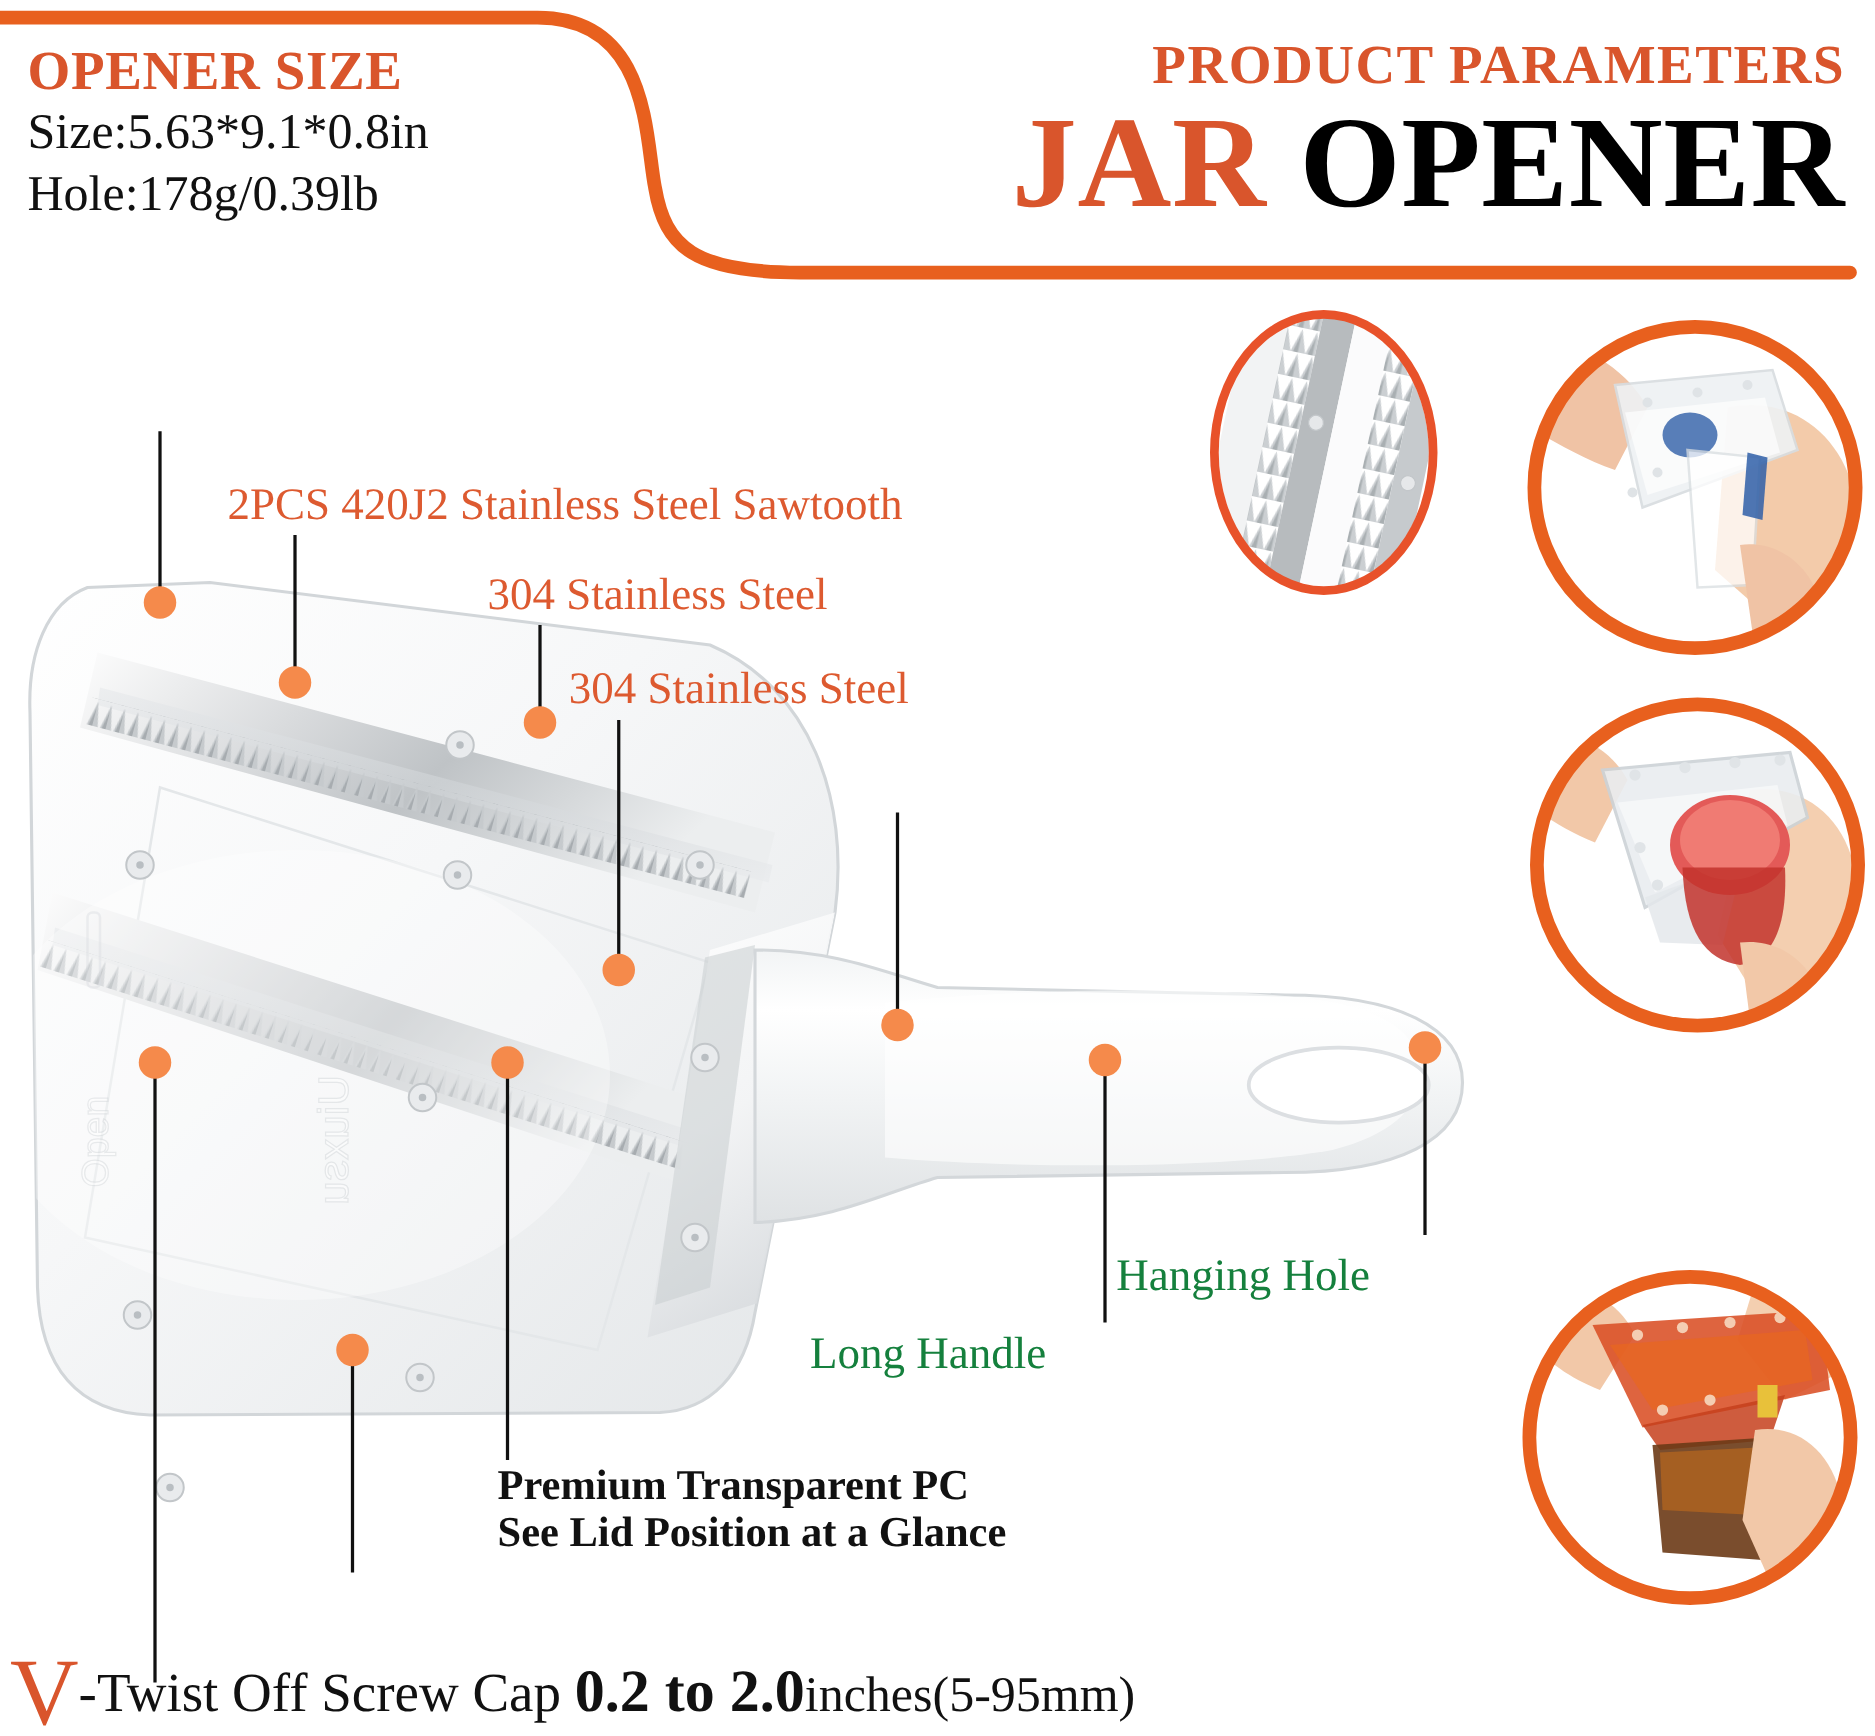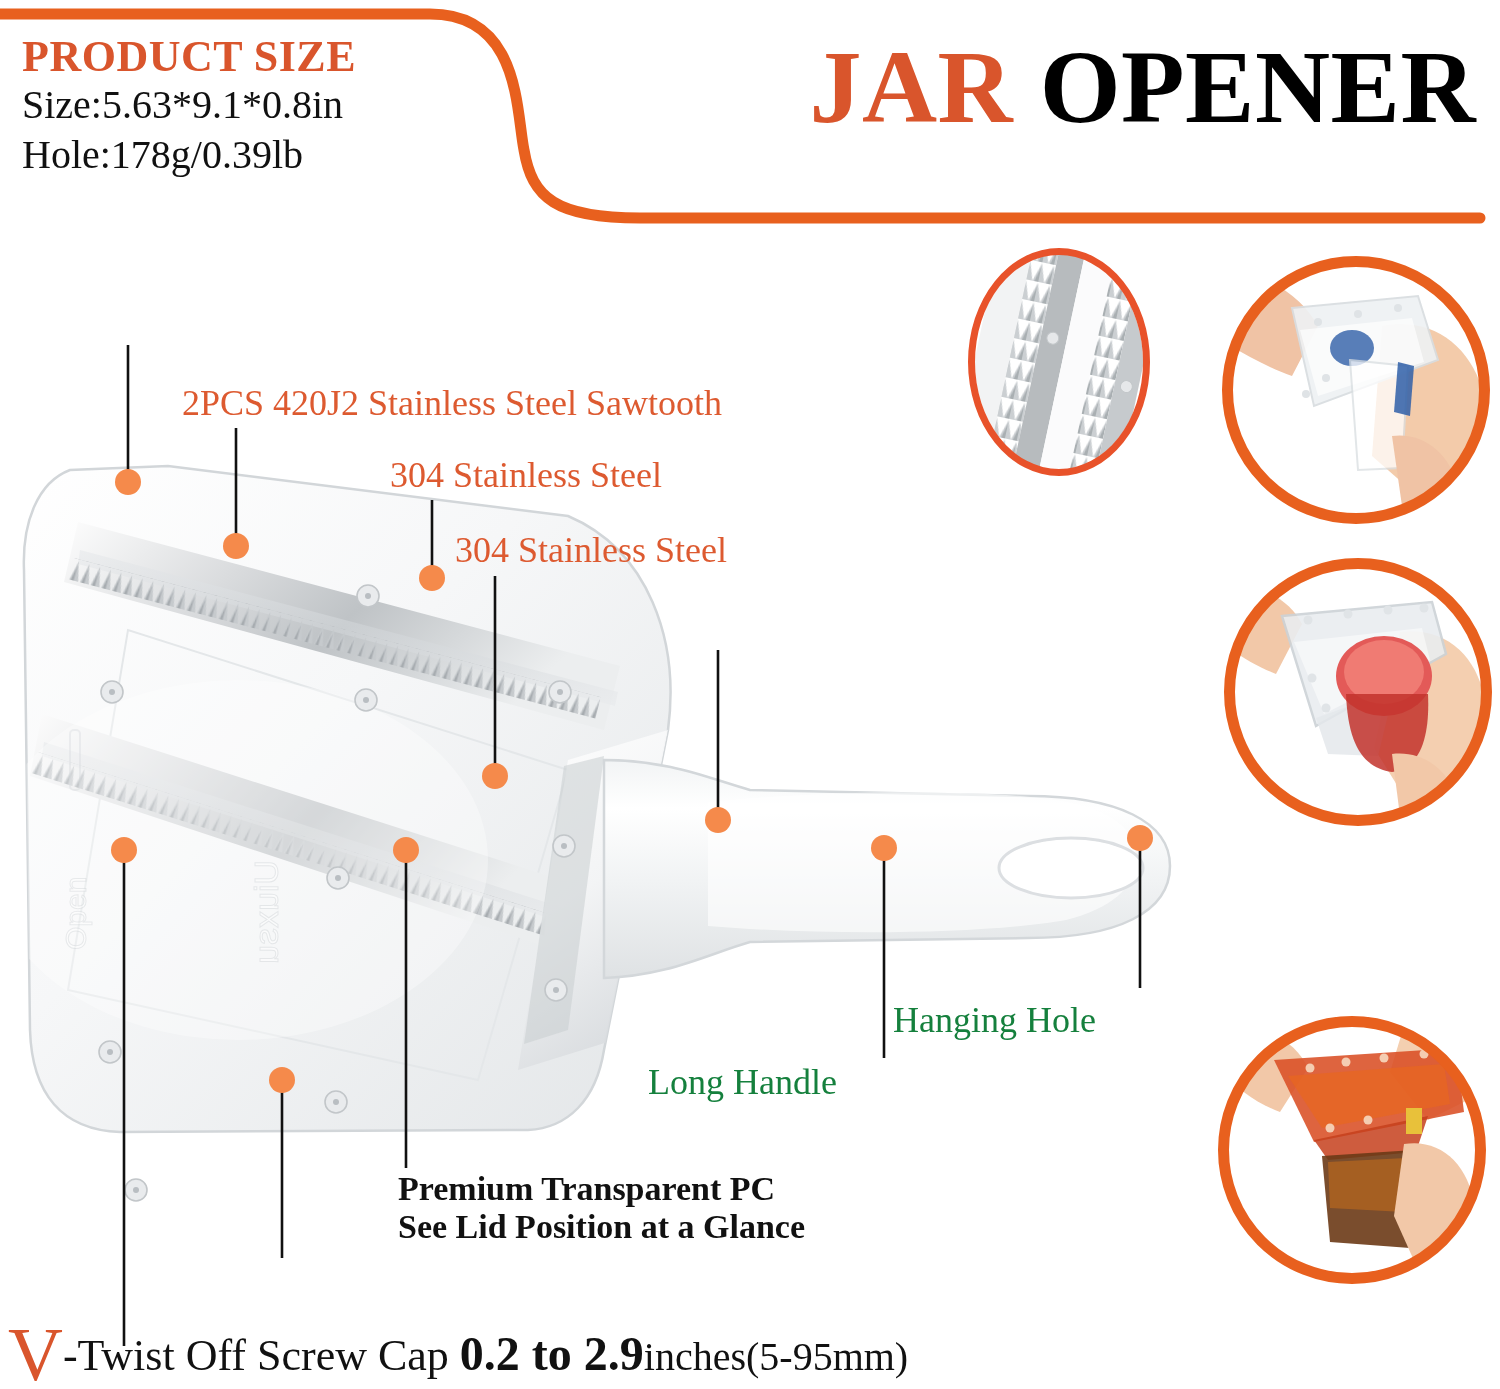--- a/index.html
+++ b/index.html
@@ -76,26 +76,27 @@
 </head>
 <body>
 
 <div class="stage">
 
   <svg class="hdr-swoosh" viewBox="0 0 1500 240" preserveAspectRatio="none">
     <path d="M 0 14 L 430 14 C 520 14 516 110 524 150 C 532 198 556 218 640 218 L 1480 218" fill="none" stroke="#E8601E" stroke-width="11" stroke-linecap="round"></path>
   </svg>
 
   <div class="size-box">
-    <div class="size-title">PRODUCT SIZE</div>
+    <div class="size-title">OPENER SIZE</div>
     <div class="size-line">Size:5.63*9.1*0.8in</div>
     <div class="size-line">Hole:178g/0.39lb</div>
   </div>
 
   <div class="params-wrap">
+    <div class="params-kicker">PRODUCT PARAMETERS</div>
     <div class="brand-line">
       <span class="brand-a">JAR</span><span class="brand-b"> OPENER</span>
     </div>
   </div>
 
   <svg class="product" viewBox="0 0 1180 800" preserveAspectRatio="none">
     <defs>
       <linearGradient id="bodyG" x1="0" y1="0" x2="1" y2="1">
         <stop offset="0%" stop-color="#ffffff"></stop>
         <stop offset="42%" stop-color="#f6f7f8"></stop>
@@ -394,16 +395,16 @@
             <circle cx="150" cy="104" r="4.5"></circle>
           </g>
         <path d="M186 128 C222 122 250 148 256 188 C260 226 236 252 202 258 L176 200 Z" fill="#f2c8a8"></path>
       </g>
     </svg>
   </div>
   <div class="inset-ring" style="left:1218px; top:1016px; width:268px; height:268px;"></div>
 
 
   <div class="uv-row" style="left:8px; top:1316px;">
-    <span class="uv-letter">V</span><span class="uv-text">-Twist Off Screw Cap </span><span class="uv-strong">0.2 to 2.9</span><span class="uv-small">inches(5-95mm)</span>
+    <span class="uv-letter">V</span><span class="uv-text">-Twist Off Screw Cap </span><span class="uv-strong">0.2 to 2.0</span><span class="uv-small">inches(5-95mm)</span>
   </div>
 
 </div>
 
 </body></html>

